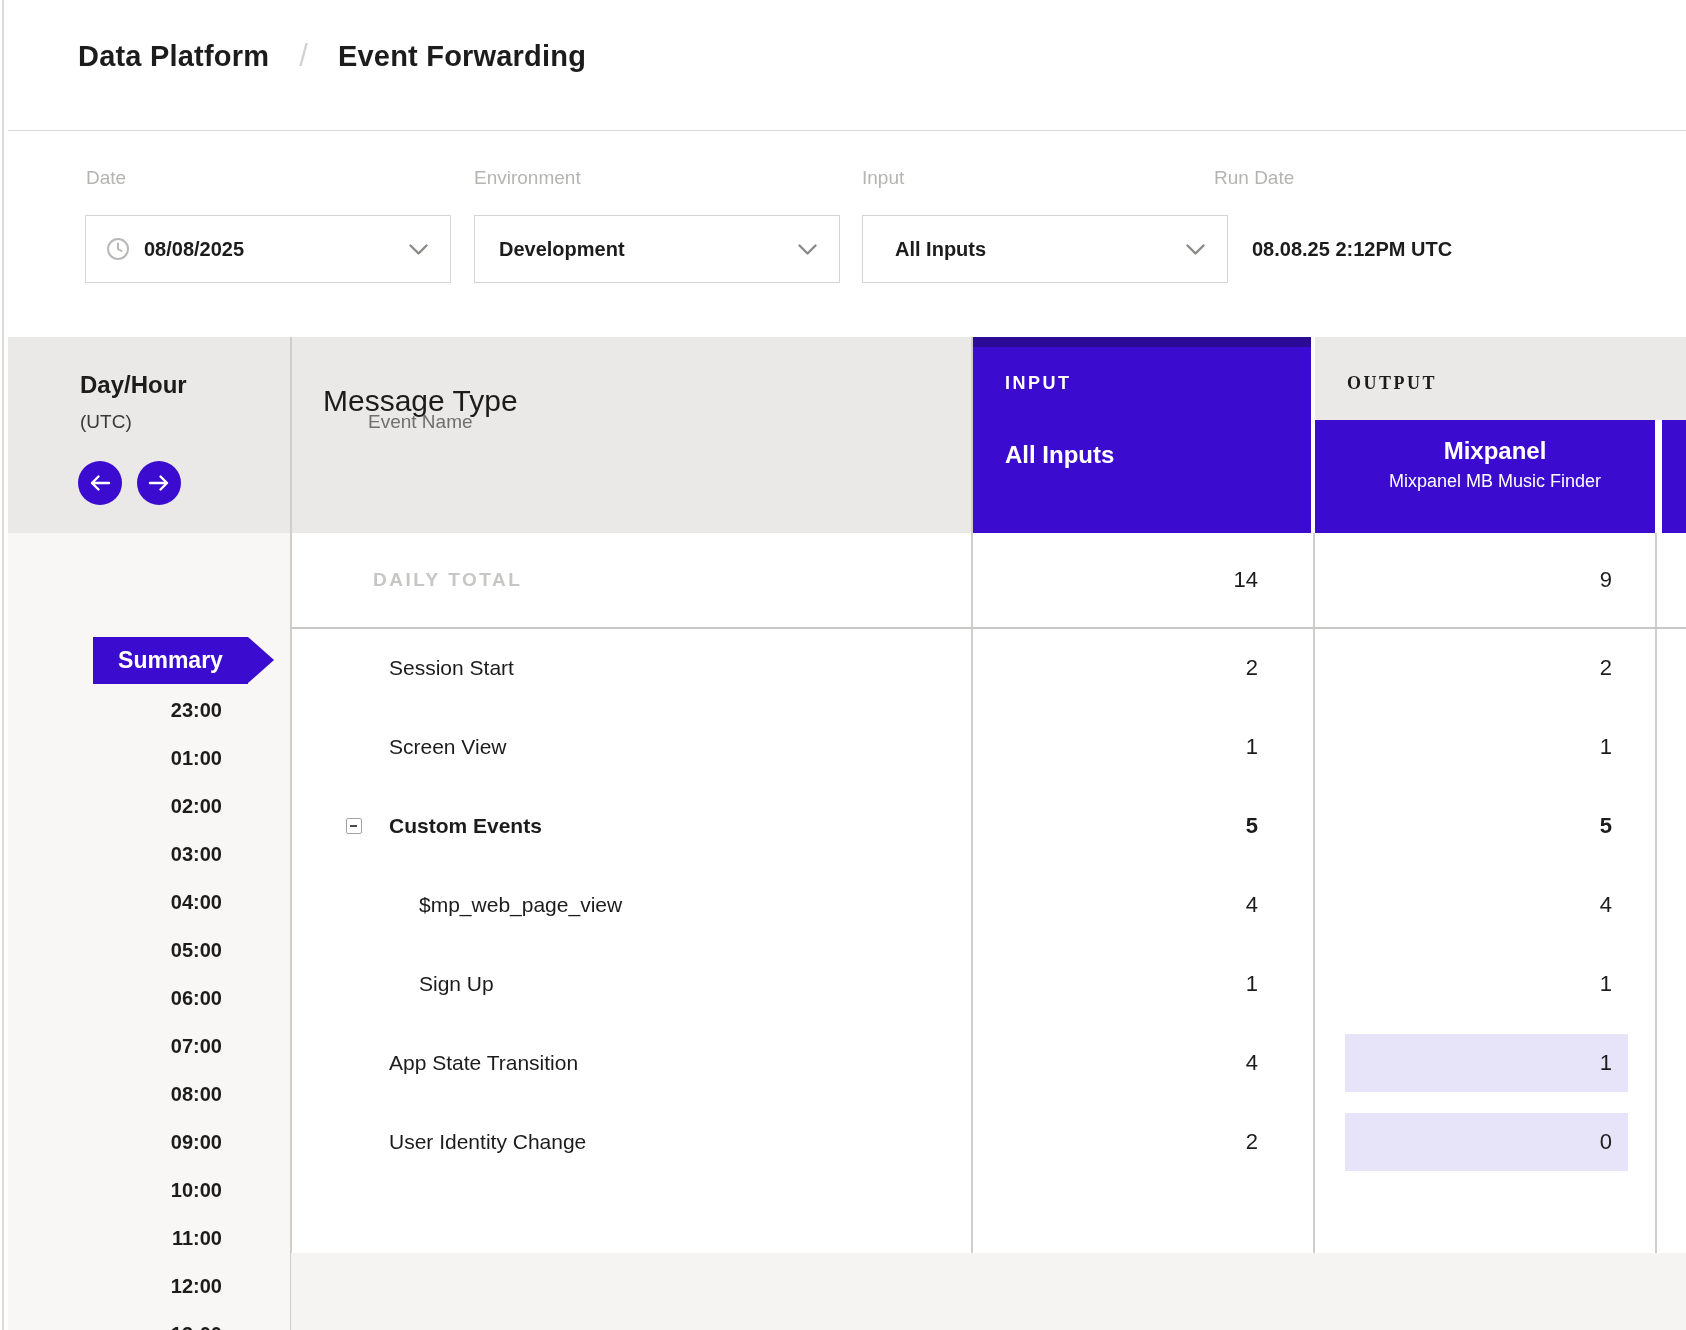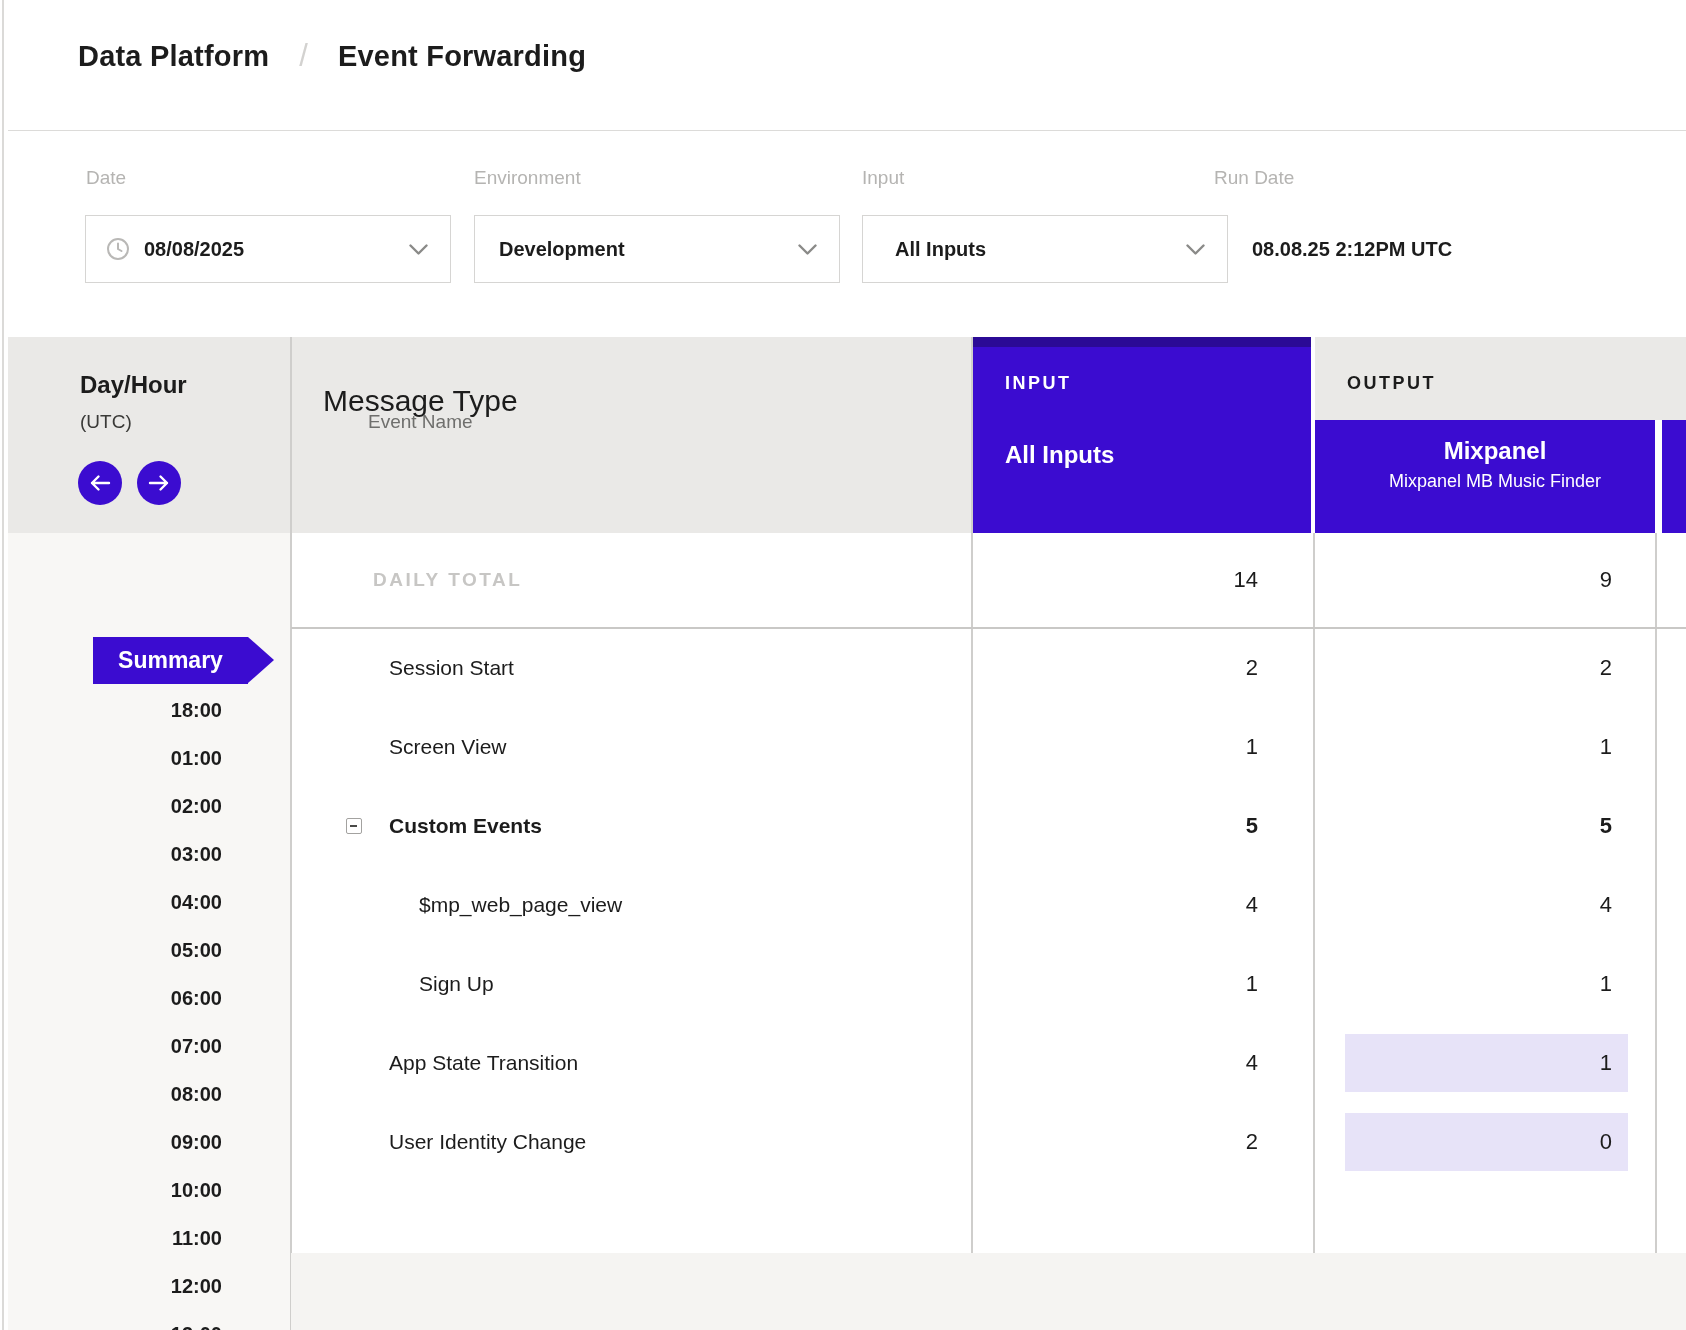--- a/index.html
+++ b/index.html
@@ -46,21 +46,21 @@
   .nav-btns{left:70px;top:124px;display:flex;gap:15px;}
   .nav-btn{width:44px;height:44px;border-radius:50%;background:var(--accent-purple);display:flex;align-items:center;justify-content:center;border:none;cursor:pointer;}
   .mt-title{left:315px;top:47px;font-size:30px;font-weight:400;}
   .mt-sub{left:360px;top:74px;font-size:19px;color:var(--text-event-name);}
   .input-block{left:964px;top:0;width:339px;height:196px;background:var(--accent-purple);color:#fff;}
   .input-block .topstrip{position:absolute;left:0;top:0;width:100%;height:10px;background:var(--accent-purple-dark);}
   .sec-label{font-size:18px;font-weight:700;letter-spacing:2.5px;}
   .input-block .sec-label{position:absolute;left:33px;top:36px;}
   .input-block .col-title{position:absolute;left:33px;top:104px;font-size:24px;font-weight:700;}
   .hsep1{left:1303px;top:0;width:4px;height:196px;background:#fff;}
-  .output-label{left:1339px;top:36px;color:var(--text-dark);}
+  .output-label{left:1339px;top:36px;color:var(--text-dark);font-family:Liberation Serif, serif;}
   .mixpanel-block{left:1307px;top:83px;width:340px;height:113px;background:var(--accent-purple);color:#fff;text-align:center;padding-left:20px;}
   .mixpanel-block .col-title{margin-top:17px;font-size:24px;font-weight:700;}
   .mixpanel-block .col-sub{margin-top:6px;font-size:18px;font-weight:500;}
   .hsep2{left:1647px;top:83px;width:7px;height:113px;background:#fff;}
   .next-col-sliver{left:1654px;top:83px;width:32px;height:113px;background:var(--accent-purple);}
 
   
   .vline{width:1.5px;background:var(--gridline);}
   .v1{left:290px;top:337px;height:993px;}
   .v2{left:971px;top:337px;height:993px;}
@@ -182,21 +182,21 @@
     </div>
     <div class="abs hsep2"></div>
     <div class="abs next-col-sliver"></div>
   </div>
 
   <div class="abs side-col">
     <div class="summary-flag">
       <span>Summary</span>
     </div>
     <div>
-        <div class="hour-label" style="top: 163px;">18:00</div>
+        <div class="hour-label" style="top: 163px;">23:00</div>
         <div class="hour-label" style="top: 211px;">01:00</div>
         <div class="hour-label" style="top: 259px;">02:00</div>
         <div class="hour-label" style="top: 307px;">03:00</div>
         <div class="hour-label" style="top: 355px;">04:00</div>
         <div class="hour-label" style="top: 403px;">05:00</div>
         <div class="hour-label" style="top: 451px;">06:00</div>
         <div class="hour-label" style="top: 499px;">07:00</div>
         <div class="hour-label" style="top: 547px;">08:00</div>
         <div class="hour-label" style="top: 595px;">09:00</div>
         <div class="hour-label" style="top: 643px;">10:00</div>

